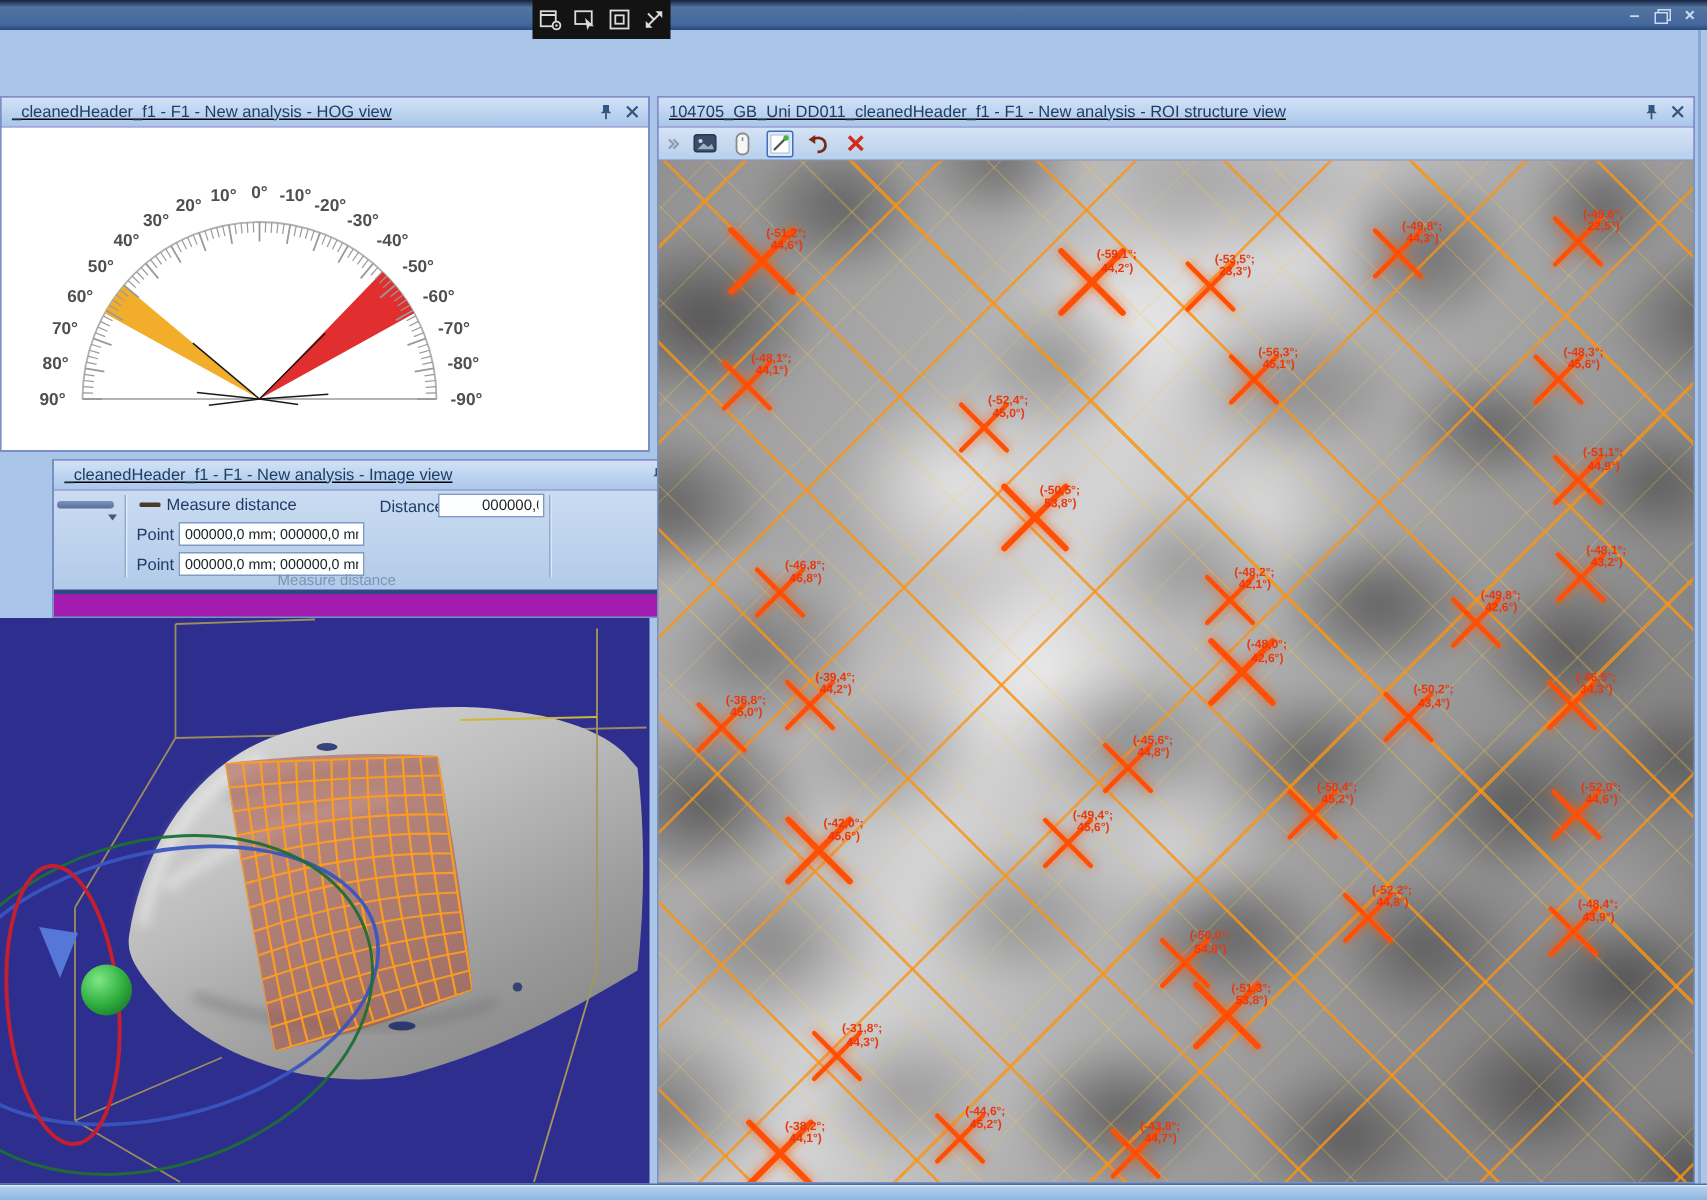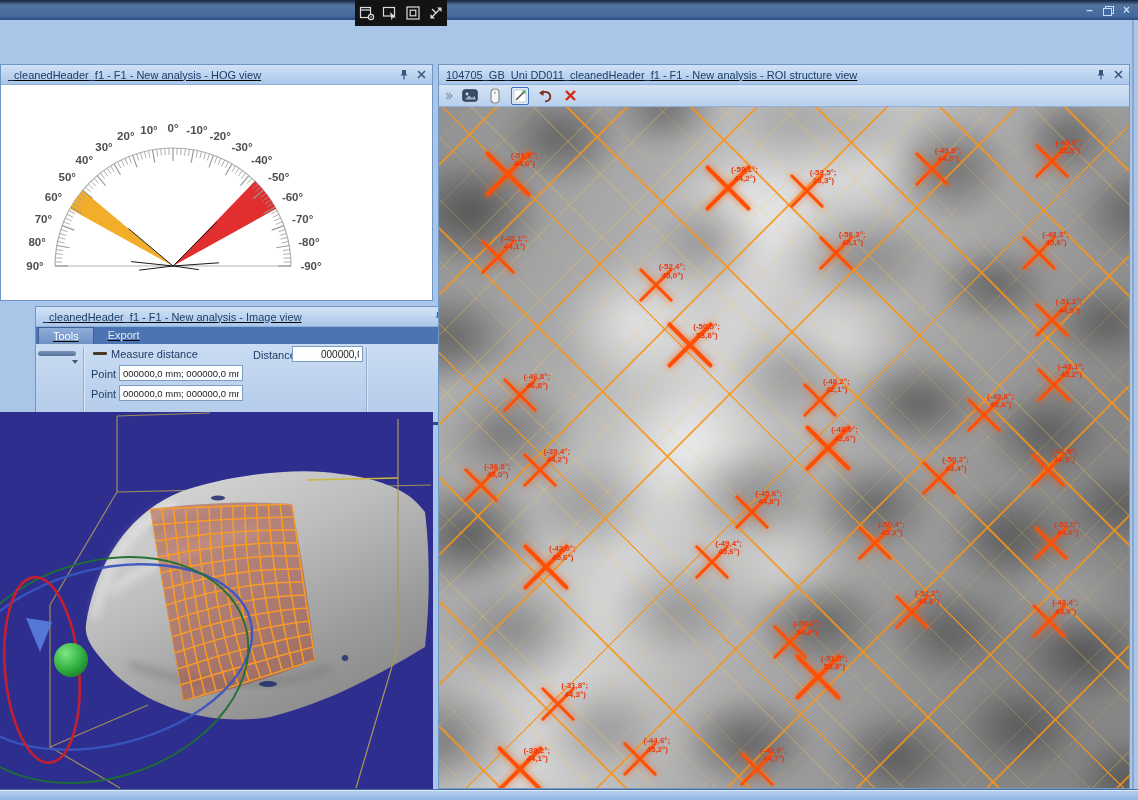--- a/index.html
+++ b/index.html
@@ -27,21 +27,21 @@
   .ptitle .spacer{flex:1;}
   .ticon{width:14px;height:14px;display:flex;align-items:center;justify-content:center;margin-left:3px;}
 
   
   #hog-body{position:absolute;left:0;top:20px;right:0;bottom:0;background:#ffffff;}
 
   
   #iv-tabs{height:17px;background:#4d74b2;display:flex;align-items:flex-end;padding-left:2px;}
   .tab{height:17px;padding:2px 14px 0 14px;font-size:11px;color:#dde8f6;}
   .tab.active{background:linear-gradient(#8fadd8,#6d92c4);color:#ffffff;border:1px solid #3c5f98;border-bottom:none;}
-  #iv-ribbon{position:relative;height:78px;background:linear-gradient(#cadcf2,#b2cae9);}
+  #iv-ribbon{position:relative;height:66px;background:linear-gradient(#cadcf2,#b2cae9);}
   .vsep{position:absolute;top:3px;bottom:8px;width:1px;background:#96adce;box-shadow:1px 0 0 #dbe7f6;}
   .rib-label{position:absolute;font-size:11px;color:#1f3c66;}
   .rib-field{position:absolute;height:16px;border:1px solid #7d9cc4;background:#fdfeff;color:#222;
     font-family:"Liberation Sans",sans-serif;font-size:9.5px;padding:1px 3px;}
   .group-label{position:absolute;left:47px;width:283px;bottom:0;text-align:center;
     font-size:10px;color:#7e94b6;}
   #line-tool-glyph{position:absolute;left:2px;top:7px;width:38px;height:5px;border-radius:3px;
     background:linear-gradient(#7b94b8,#55719c);}
   #line-tool-caret{position:absolute;left:36px;top:16px;width:0;height:0;
     border-left:3px solid transparent;border-right:3px solid transparent;border-top:4px solid #44597a;}
@@ -312,24 +312,20 @@
             <line x1="5" y1="6.5" x2="5" y2="10.5" stroke="#35557f" stroke-width="1.2"></line>
           </svg>
       </span>
       <span class="ticon">
         <svg width="9" height="9" viewBox="0 0 9 9">
             <line x1="1" y1="1" x2="8" y2="8" stroke="#35557f" stroke-width="1.5"></line>
             <line x1="8" y1="1" x2="1" y2="8" stroke="#35557f" stroke-width="1.5"></line>
           </svg>
       </span>
     </div>
-    <div id="iv-tabs">
-      <div class="tab active">Tools</div>
-      <div class="tab">Export</div>
-    </div>
     <div id="iv-ribbon">
       <div id="line-tool-glyph"></div>
       <div id="line-tool-caret"></div>
       <div class="vsep" style="left:47px;"></div>
 
       <div id="dash-glyph"></div>
       <div class="rib-label" style="left:75px;top:4px;">Measure distance</div>
 
       <div class="rib-label" style="left:217px;top:5px;">Distance:</div>
       <input class="rib-field" style="left: 256px; top: 2px; width: 71px; font-size: 10px; padding-left: 28px;" value="000000,0 mm">

